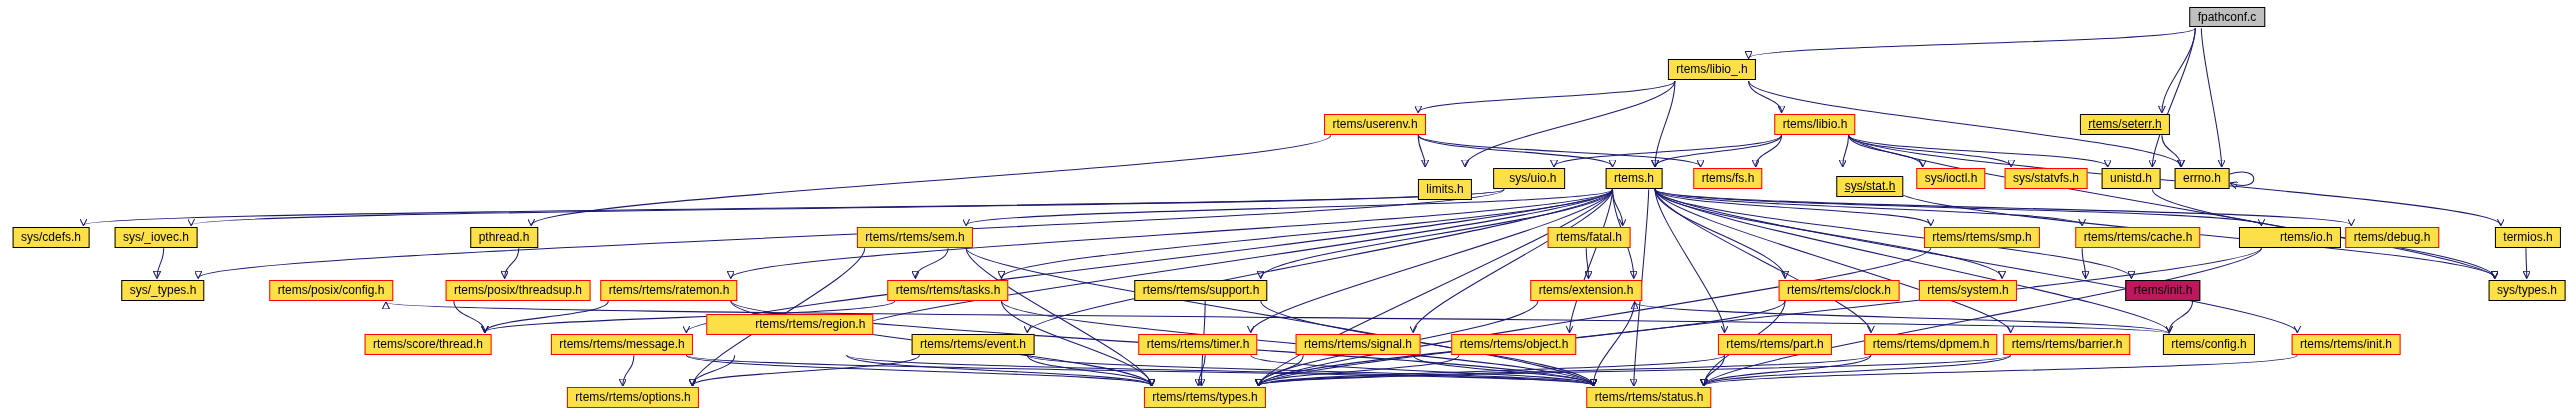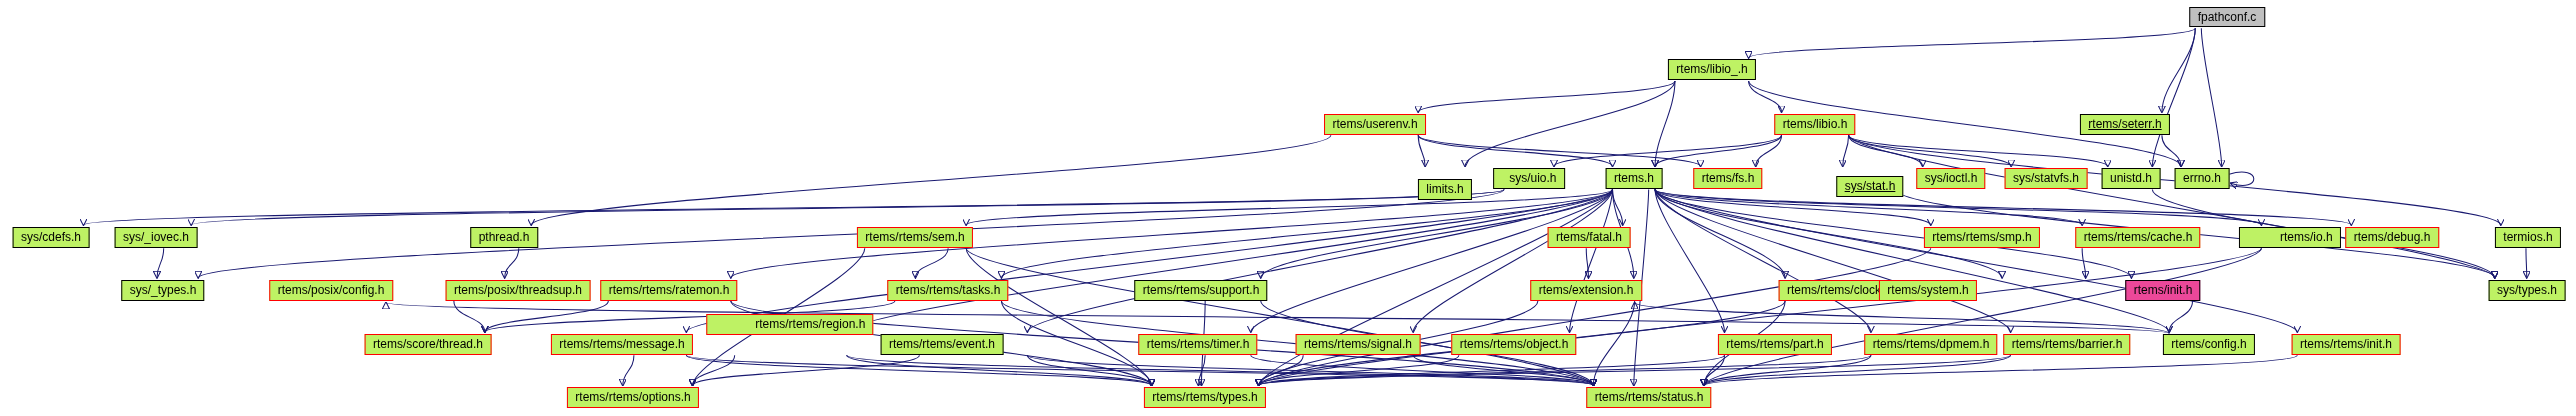--- a/index.html
+++ b/index.html
@@ -1,26 +1,26 @@
 <!DOCTYPE html>
 <html style="font-size:12px"><head>
 <meta charset="utf-8">
 <style>
   html,body{margin:0;padding:0;background:#ffffff;overflow:hidden;}
   #graph{position:relative;width:2120px;height:416px;background:#ffffff;
          font-family:"Liberation Sans",sans-serif;}
   #edges{position:absolute;left:0;top:0;z-index:0;}
   #edges path{fill:none;stroke:#191970;stroke-width:1.4px;}
   .node{position:absolute;z-index:1;transform:translateX(-50%);
-        background:#bef264;border:1.5px solid #000000;
+        background:#fde047;border:1.5px solid #000000;
         padding:2.2px 7.4px;font-size:12px;line-height:1.2;color:#000000;
         white-space:nowrap;box-sizing:border-box;}
   .node.truncated{border-color:#ff0000;}
   .node.main{background:#bfbfbf;}
-  .node.shaded{background:#ec4899;}
+  .node.shaded{background:#be185d;}
 </style>
 </head>
 <body>
 
 <div id="graph">
   <svg id="edges" width="2576" height="416" viewBox="0 0 3465 560">
     <defs>
       <marker id="arrow" viewBox="0 0 10 10" refX="9" refY="5" markerWidth="7" markerHeight="7" orient="auto-start-reverse">
         <path d="M0,0 L10,5 L0,10 z" fill="#191970"></path>
       </marker>
@@ -156,27 +156,27 @@
     <div class="node truncated" style="left: 2392px; top: 227px;">rtems/debug.h</div>
     <div class="node normal" style="left: 2528px; top: 227px;">termios.h</div>
     <div class="node normal" style="left: 163px; top: 280px;">sys/_types.h</div>
     <div class="node truncated" style="left: 331px; top: 280px;">rtems/posix/config.h</div>
     <div class="node truncated" style="left: 518px; top: 280px;">rtems/posix/threadsup.h</div>
     <div class="node truncated" style="left: 669px; top: 280px;">rtems/rtems/ratemon.h</div>
     <div class="node truncated" style="left: 948px; top: 280px;">rtems/rtems/tasks.h</div>
     <div class="node normal" style="left: 1201px; top: 280px;">rtems/rtems/support.h</div>
     <div class="node truncated" style="left: 1586px; top: 280px;">rtems/extension.h</div>
     <div class="node truncated" style="left: 1839px; top: 280px;">rtems/rtems/clock.h</div>
-    <div class="node truncated" style="left: 1928px; top: 280px; text-align: center;">rtems/system.h</div>
+    <div class="node truncated" style="left: 1968px; top: 280px; text-align: center;">rtems/system.h</div>
     <div class="node shaded" style="left: 2163px; top: 280px;">rtems/init.h</div>
     <div class="node normal" style="left: 2527px; top: 280px;">sys/types.h</div>
     <div class="node truncated" style="left: 428px; top: 334px;">rtems/score/thread.h</div>
     <div class="node truncated" style="left: 622px; top: 334px;">rtems/rtems/message.h</div>
     <div class="node truncated" style="left: 790px; top: 314px; padding-left: 48px;">rtems/rtems/region.h</div>
-    <div class="node normal" style="left: 942px; top: 334px;">rtems/rtems/event.h</div>
+    <div class="node normal" style="left: 973px; top: 334px;">rtems/rtems/event.h</div>
     <div class="node truncated" style="left: 1198px; top: 334px;">rtems/rtems/timer.h</div>
     <div class="node truncated" style="left: 1358px; top: 334px;">rtems/rtems/signal.h</div>
     <div class="node truncated" style="left: 1514px; top: 334px;">rtems/rtems/object.h</div>
     <div class="node truncated" style="left: 1775px; top: 334px;">rtems/rtems/part.h</div>
     <div class="node truncated" style="left: 1931px; top: 334px;">rtems/rtems/dpmem.h</div>
     <div class="node truncated" style="left: 2067px; top: 334px;">rtems/rtems/barrier.h</div>
     <div class="node normal" style="left: 2209px; top: 334px;">rtems/config.h</div>
     <div class="node truncated" style="left: 2346px; top: 334px;">rtems/rtems/init.h</div>
     <div class="node truncated" style="left: 633px; top: 387px;">rtems/rtems/options.h</div>
     <div class="node truncated" style="left: 1205px; top: 387px;">rtems/rtems/types.h</div>

